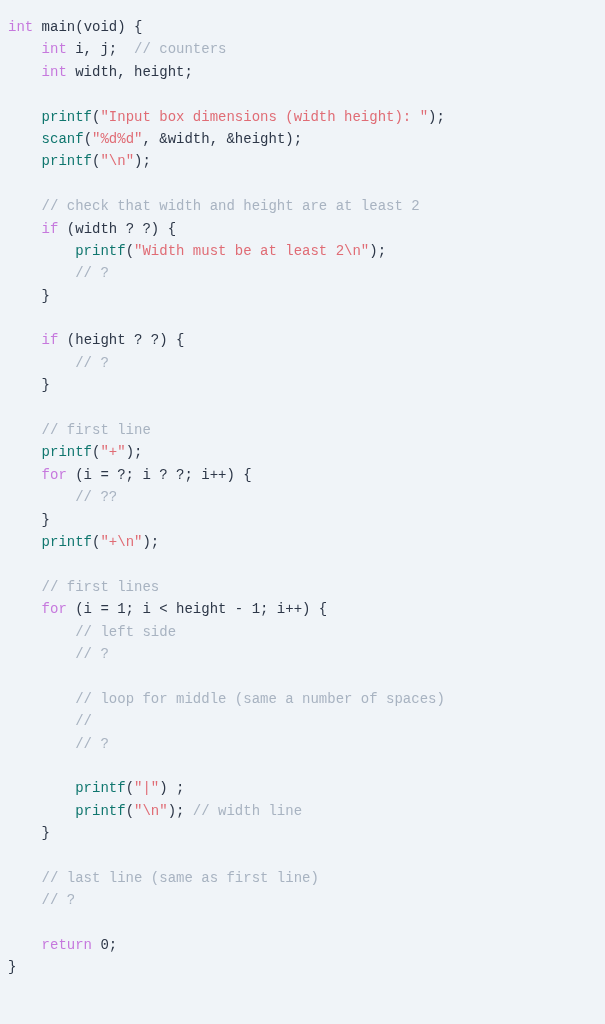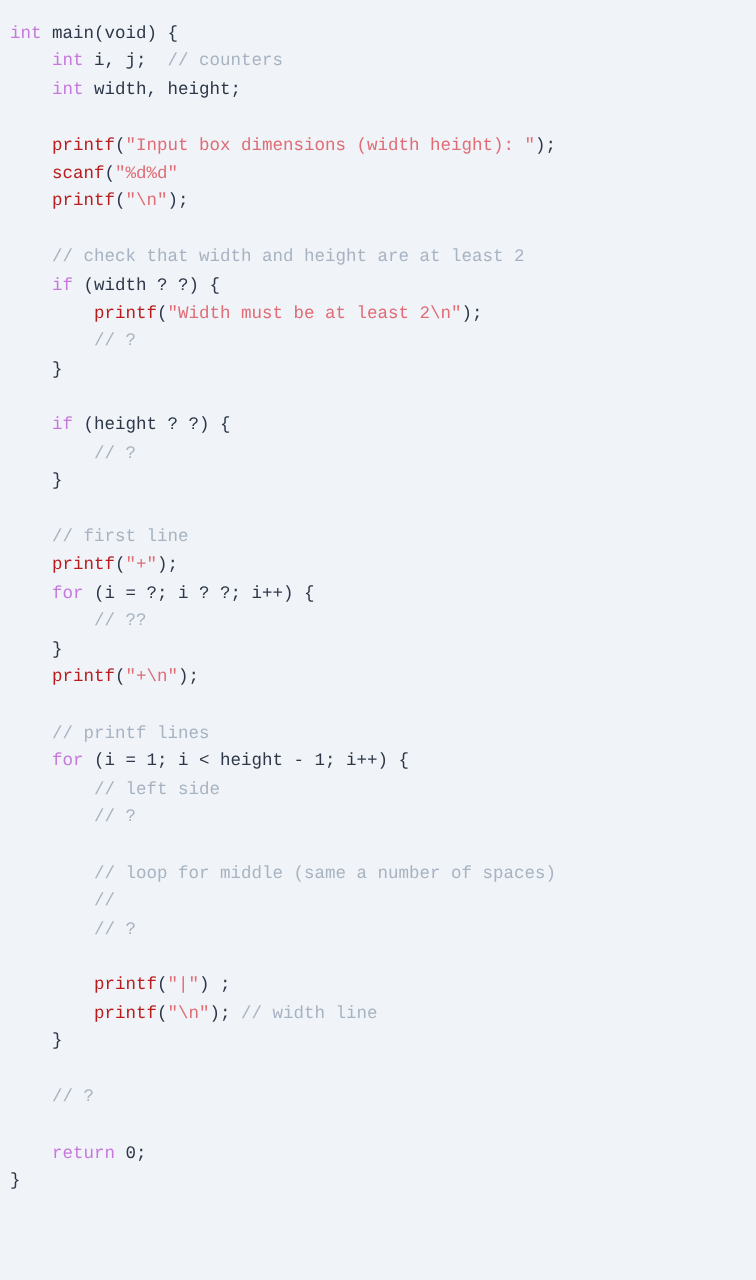--- a/index.html
+++ b/index.html
@@ -23,68 +23,69 @@
     }
 
     .code-line {
       display: flex;
       align-items: flex-start;
       white-space: pre;
       text-align: center;
     }
 
     .keyword { color: #c678dd; }
-    .function { color: #b91c1c; }
+    .function { color: #0f766e; }
     .string { color: #e06c75; }
     .comment { color: #a8b3c1; font-style: normal; }
     .plain { color: #2d3748; }
 
     span {
       display: inline;
     }
   </style>
 </head>
 <body>
 
 <div class="code-container" id="code-editor">
 <div class="code-line"><span class="keyword">int</span><span class="plain"> main(void) {</span></div>
     <div class="code-line"><span class="keyword">    int</span><span class="plain"> i, j;  </span><span class="comment">// counters</span></div>
     <div class="code-line"><span class="keyword">    int</span><span class="plain"> width, height;</span></div>
     <div class="code-line">&nbsp;</div>
     <div class="code-line"><span class="function">    printf</span><span class="plain">(</span><span class="string">"Input box dimensions (width height): "</span><span class="plain">);</span></div>
-    <div class="code-line"><span class="function">    scanf</span><span class="plain">(</span><span class="string">"%d%d"</span></div>
+    <div class="code-line"><span class="function">    scanf</span><span class="plain">(</span><span class="string">"%d%d"</span><span class="plain">, &amp;width, &amp;height);</span></div>
     <div class="code-line"><span class="function">    printf</span><span class="plain">(</span><span class="string">"\n"</span><span class="plain">);</span></div>
     <div class="code-line">&nbsp;</div>
     <div class="code-line"><span class="plain">    </span><span class="comment">// check that width and height are at least 2</span></div>
     <div class="code-line"><span class="keyword">    if</span><span class="plain"> (width ? ?) {</span></div>
     <div class="code-line"><span class="function">        printf</span><span class="plain">(</span><span class="string">"Width must be at least 2\n"</span><span class="plain">);</span></div>
     <div class="code-line"><span class="plain">        </span><span class="comment">// ?</span></div>
     <div class="code-line"><span class="plain">    }</span></div>
     <div class="code-line">&nbsp;</div>
     <div class="code-line"><span class="keyword">    if</span><span class="plain"> (height ? ?) {</span></div>
     <div class="code-line"><span class="plain">        </span><span class="comment">// ?</span></div>
     <div class="code-line"><span class="plain">    }</span></div>
     <div class="code-line">&nbsp;</div>
     <div class="code-line"><span class="plain">    </span><span class="comment">// first line</span></div>
     <div class="code-line"><span class="function">    printf</span><span class="plain">(</span><span class="string">"+"</span><span class="plain">);</span></div>
     <div class="code-line"><span class="keyword">    for</span><span class="plain"> (i = ?; i ? ?; i++) {</span></div>
     <div class="code-line"><span class="plain">        </span><span class="comment">// ??</span></div>
     <div class="code-line"><span class="plain">    }</span></div>
     <div class="code-line"><span class="function">    printf</span><span class="plain">(</span><span class="string">"+\n"</span><span class="plain">);</span></div>
     <div class="code-line">&nbsp;</div>
-    <div class="code-line"><span class="plain">    </span><span class="comment">// printf lines</span></div>
+    <div class="code-line"><span class="plain">    </span><span class="comment">// first lines</span></div>
     <div class="code-line"><span class="keyword">    for</span><span class="plain"> (i = 1; i &lt; height - 1; i++) {</span></div>
     <div class="code-line"><span class="plain">        </span><span class="comment">// left side</span></div>
     <div class="code-line"><span class="plain">        </span><span class="comment">// ?</span></div>
     <div class="code-line">&nbsp;</div>
     <div class="code-line"><span class="plain">        </span><span class="comment">// loop for middle (same a number of spaces)</span></div>
     <div class="code-line"><span class="plain">        </span><span class="comment">//</span></div>
     <div class="code-line"><span class="plain">        </span><span class="comment">// ?</span></div>
     <div class="code-line">&nbsp;</div>
     <div class="code-line"><span class="function">        printf</span><span class="plain">(</span><span class="string">"|"</span><span class="plain">) ;</span></div>
     <div class="code-line"><span class="function">        printf</span><span class="plain">(</span><span class="string">"\n"</span><span class="plain">); </span><span class="comment">// width line</span></div>
     <div class="code-line"><span class="plain">    }</span></div>
     <div class="code-line">&nbsp;</div>
+    <div class="code-line"><span class="plain">    </span><span class="comment">// last line (same as first line)</span></div>
     <div class="code-line"><span class="plain">    </span><span class="comment">// ?</span></div>
     <div class="code-line">&nbsp;</div>
     <div class="code-line"><span class="keyword">    return</span><span class="plain"> 0;</span></div>
     <div class="code-line"><span class="plain">}</span></div>
   </div>
 
 </body></html>

